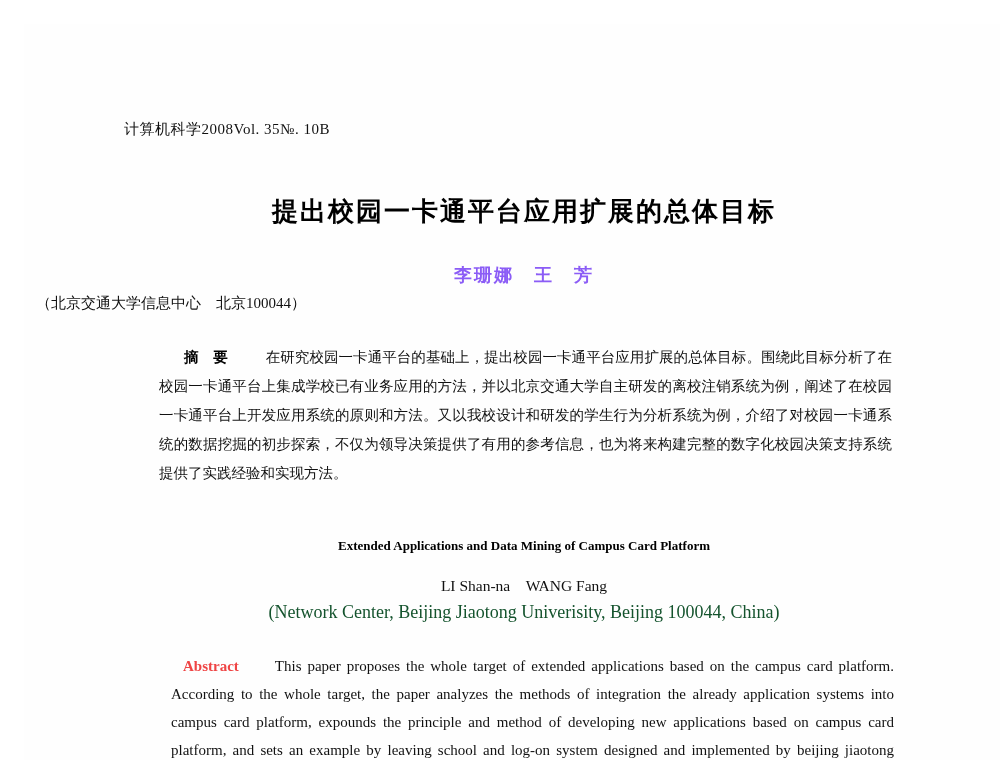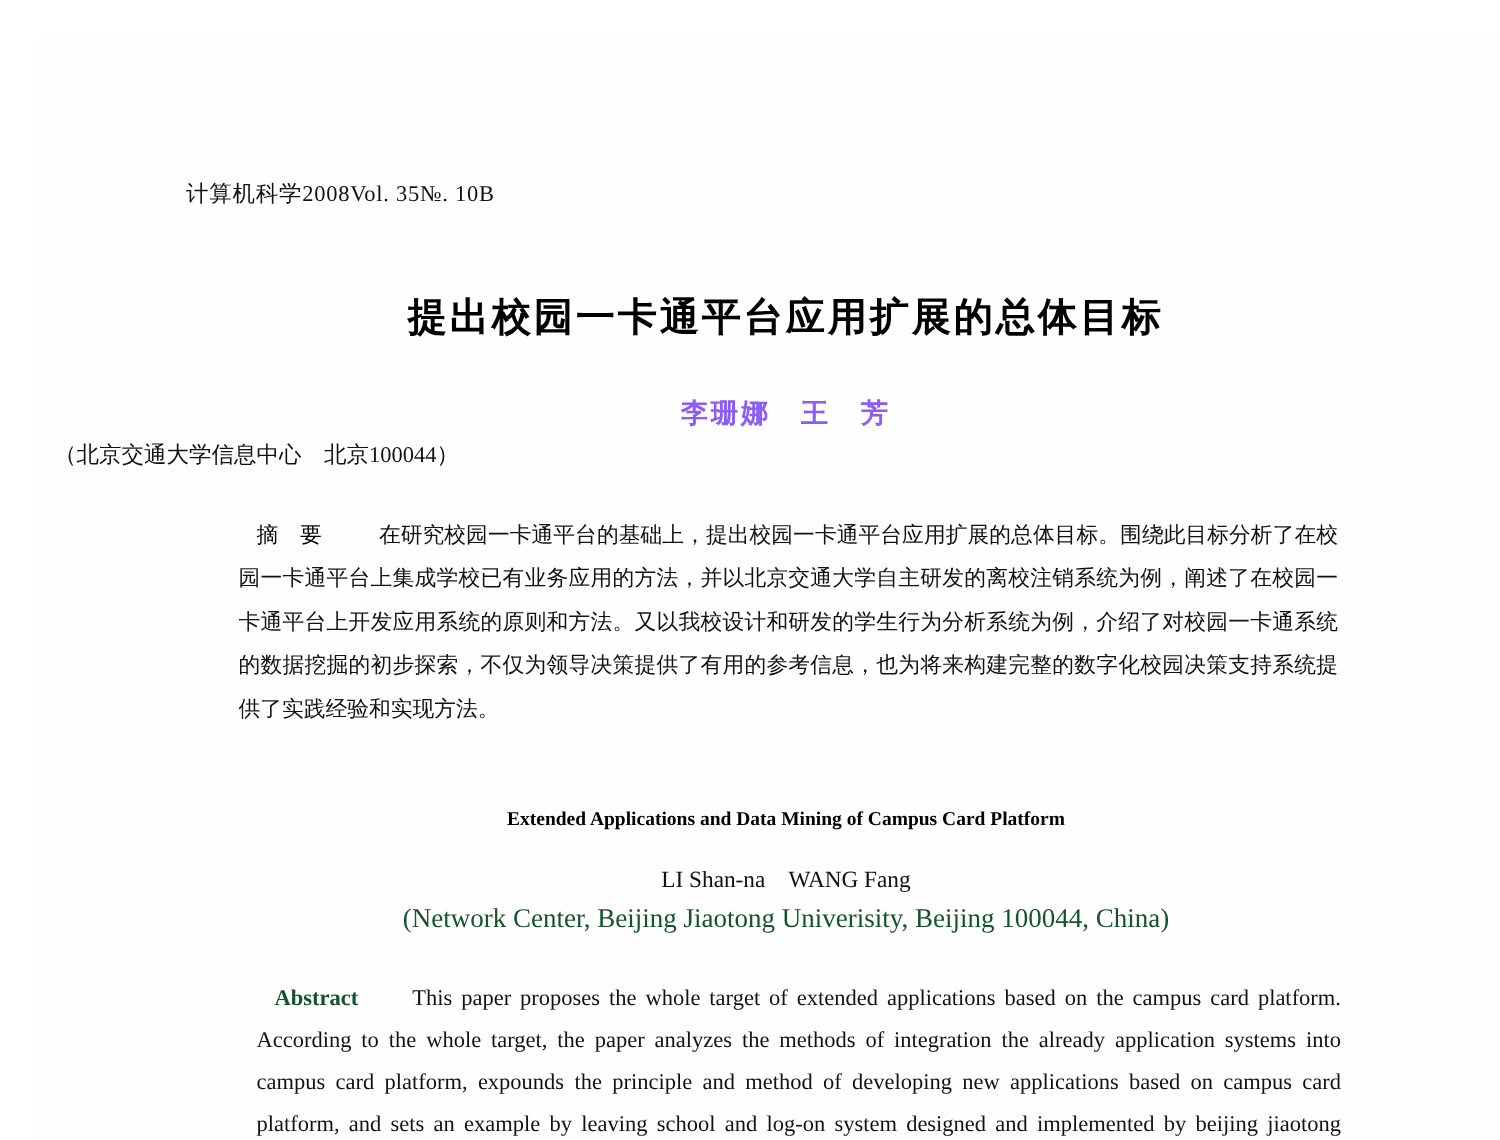--- a/index.html
+++ b/index.html
@@ -55,23 +55,24 @@
     width: 757px;
     top: 307px;
     font-size: 14.5px;
     line-height: 29px;
     text-align: justify;
     color: #111;
   }
   .abstract-cn .label,
   .keywords .label {
     font-family: "Liberation Sans", "DejaVu Sans", sans-serif;
-    font-weight: normal;
+    font-weight: bold;
     margin-right: 14px;
     color: #000;
+    margin-left: 13px;
   }
   .keywords {
     position: absolute;
     left: 123px;
     width: 757px;
     top: 450px;
     font-size: 14.5px;
     line-height: 29px;
     color: #111;
   }
@@ -106,21 +107,21 @@
     width: 747px;
     top: 616px;
     font-size: 15px;
     line-height: 28px;
     text-align: justify;
     color: #111;
   }
   .abstract-en .label {
     font-weight: bold;
     margin-right: 12px;
-    color: #14532d;
+    color: #ef4444;
   }
 </style>
 </head>
 <body>
 
 <div class="page">
 
   <div class="journal-header">计算机科学2008Vol. 35№. 10B</div>
 
   <h1 class="title-cn">提出校园一卡通平台应用扩展的总体目标</h1>

